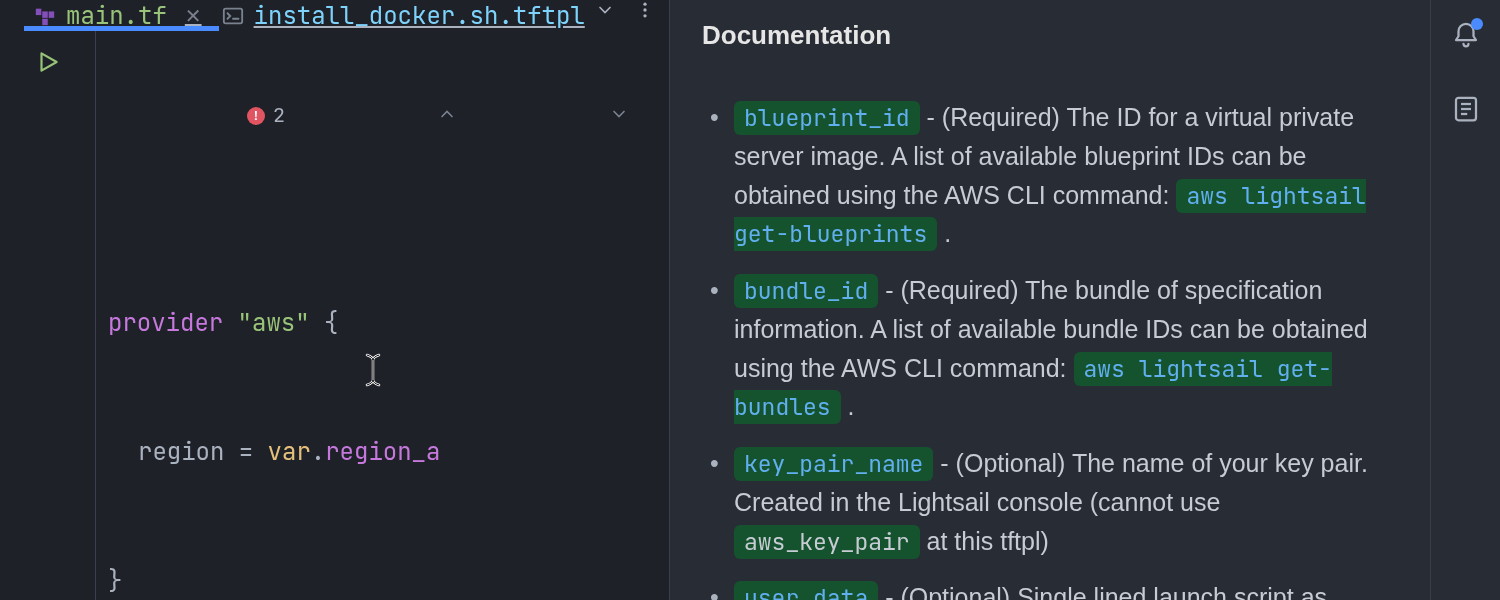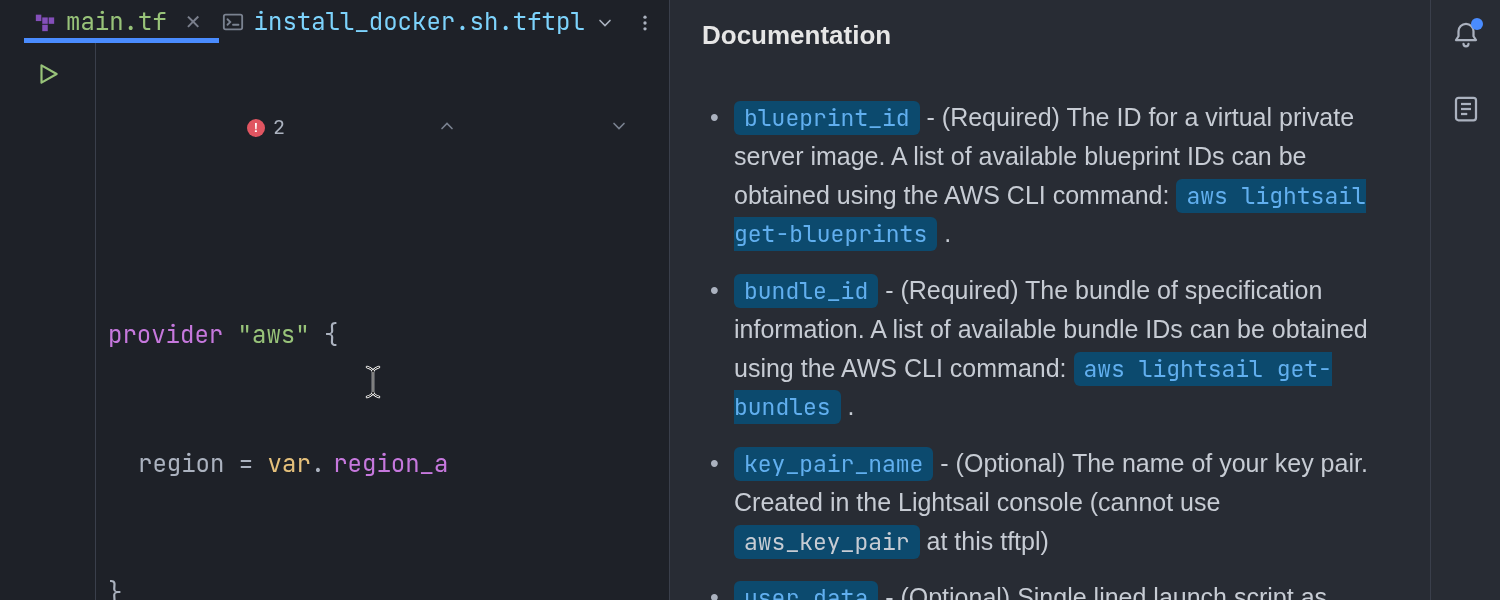--- a/index.html
+++ b/index.html
@@ -16,23 +16,24 @@
   width: 670px;
   height: 100%;
   display: flex;
   flex-direction: column;
   background: #1e2128;
   border-right: 1px solid #3a3f4b;
 }
 .tab-bar {
   height: 70px;
   display: flex;
-  align-items: flex-end;
-  padding: 6px 24px;
-  position: relative;
+  align-items: flex-start;
+  padding: 0 24px;
+  position: relative;
+  text-decoration: underline;
 }
 .tab {
   display: flex;
   align-items: center;
   gap: 10px;
   padding: 0 10px;
   height: 100%;
   cursor: pointer;
 }
 .tab-name {
@@ -84,21 +85,21 @@
   overflow: hidden;
   border-left: 1px solid #3a3f4b;
   padding-left: 12px;
 }
 .code-line { height: 43px; display: flex; }
 .kw { color: #c678dd; }
 .str { color: #98c379; }
 .attr { color: #abb2bf; }
 .fn { color: #e5c07b; }
 .op { color: #abb2bf; }
-.prop { color: #c678dd; margin-left: 8px; }
+.prop { color: #c678dd; }
 .indent1 { padding-left: 30px; }
 .error-badge {
   position: absolute;
   top: 20px;
   right: 40px;
   display: flex;
   align-items: center;
   gap: 8px;
   z-index: 5;
 }
@@ -162,21 +163,21 @@
   margin-bottom: 18px;
   color: #c7ccd4;
 }
 ul.doclist > li::before {
   content: "•";
   position: absolute;
   left: 4px;
   color: #abb2bf;
 }
 code.inline {
-  background: #0c4a6e;
+  background: #14532d;
   padding: 2px 10px;
   border-radius: 6px;
   font-family: "JetBrains Mono", Menlo, Consolas, monospace;
   font-size: 23px;
 }
 code.inline.link { color: #61afef; }
 .req { color: #c7ccd4; }
 .right-rail {
   width: 70px;
   background: #282c34;

